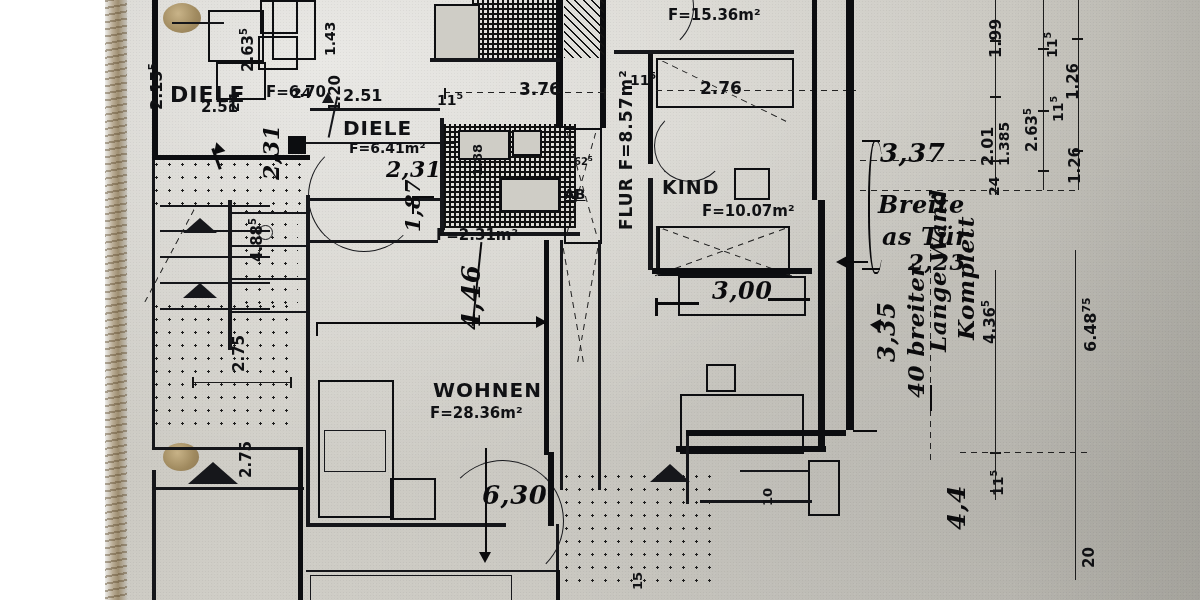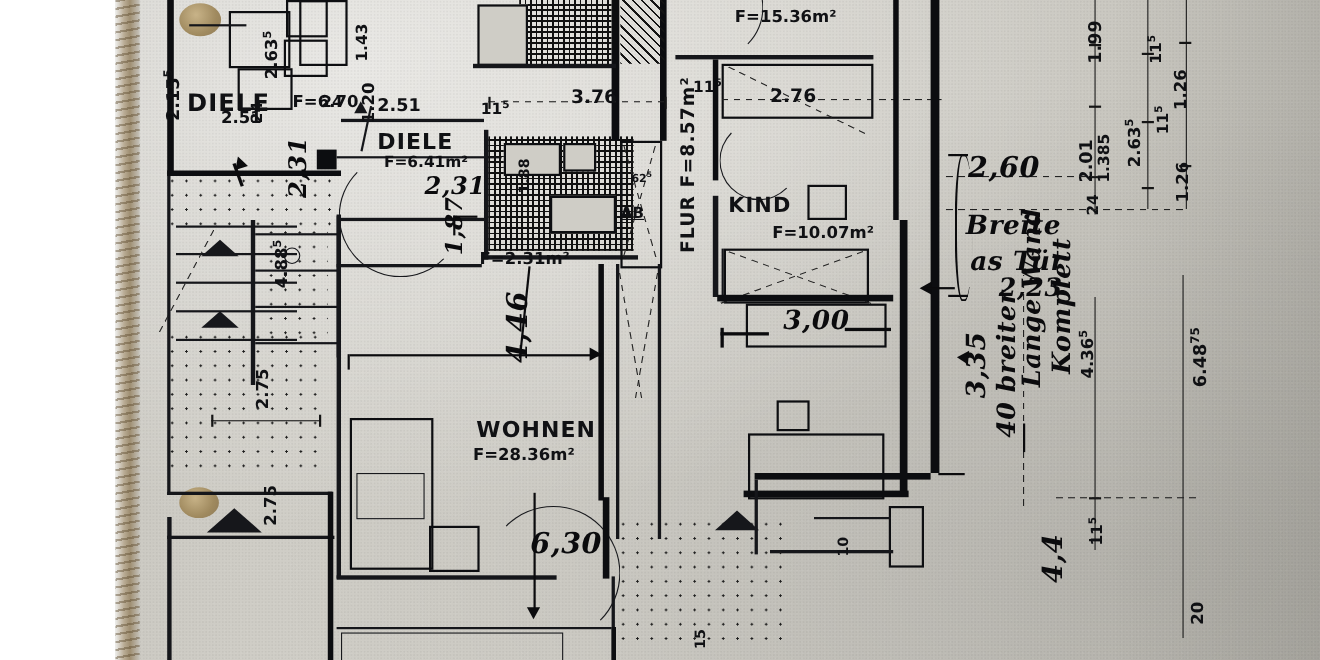--- a/index.html
+++ b/index.html
@@ -307,21 +307,21 @@
   <div class="tn rot90" style="left:237px;top:478px;font-size:15px;">2.75</div>
   <div class="tn rot90" style="left:760px;top:506px;font-size:13px;">10</div>
   <div class="tn rot90" style="left:630px;top:590px;font-size:13px;">15</div>
 
   <div class="dash" style="left:860px;top:160px;width:140px;"></div>
   <div class="dash" style="left:860px;top:190px;width:220px;"></div>
   <div class="dash" style="left:960px;top:452px;width:130px;"></div>
   <div class="dashV" style="left:930px;top:250px;height:210px;"></div>
 
   <div class="brace" style="left:868px;top:140px;width:14px;height:130px;"></div>
-  <div class="hw" style="left:880px;top:138px;font-size:26px;">2,60</div>
+  <div class="hw" style="left:880px;top:138px;font-size:26px;">3,37</div>
   <div class="hw" style="left:878px;top:190px;font-size:24px;">Breite</div>
   <div class="hw" style="left:882px;top:222px;font-size:24px;">as Tür</div>
   <div class="hw" style="left:908px;top:248px;font-size:23px;">2,23</div>
   <div class="hwline" style="left:862px;top:140px;width:18px;height:2.4px;"></div>
   <div class="hwline" style="left:862px;top:268px;width:18px;height:2.4px;"></div>
   <div class="hwarrR" style="left:836px;top:256px;transform:rotate(180deg);"></div>
   <div class="hwline" style="left:840px;top:261px;width:28px;height:2.2px;"></div>
 
   <div class="hw rot90" style="left:872px;top:362px;font-size:24px;">3,35</div>
   <div class="hwarrU" style="left:872px;top:318px;transform:rotate(34deg);"></div>

